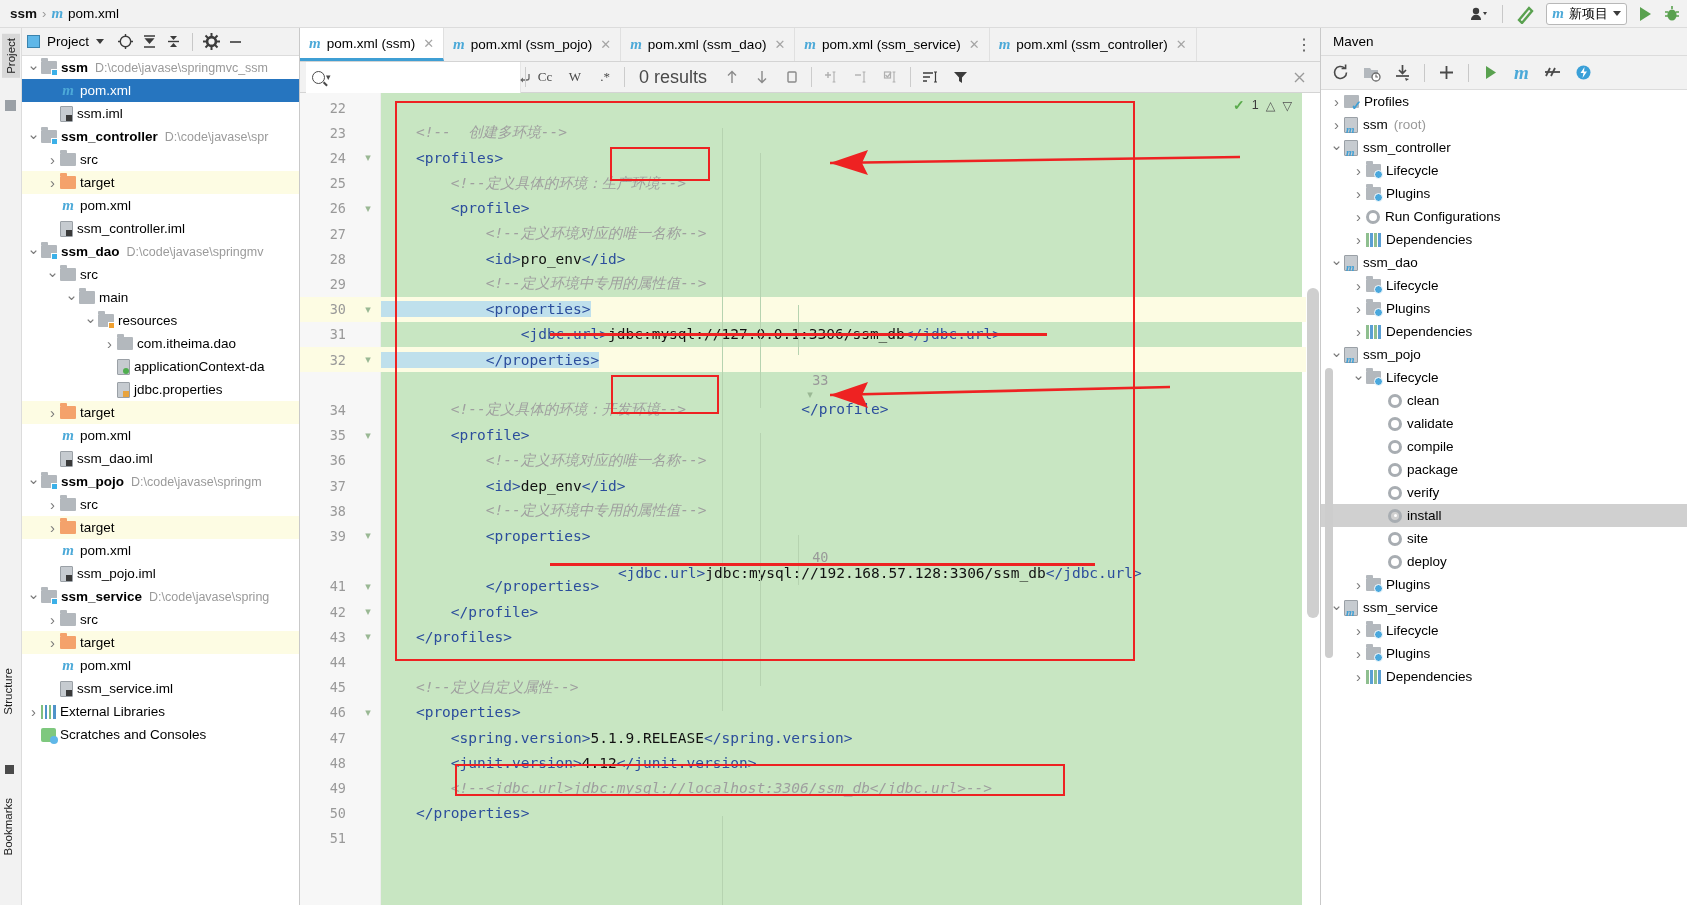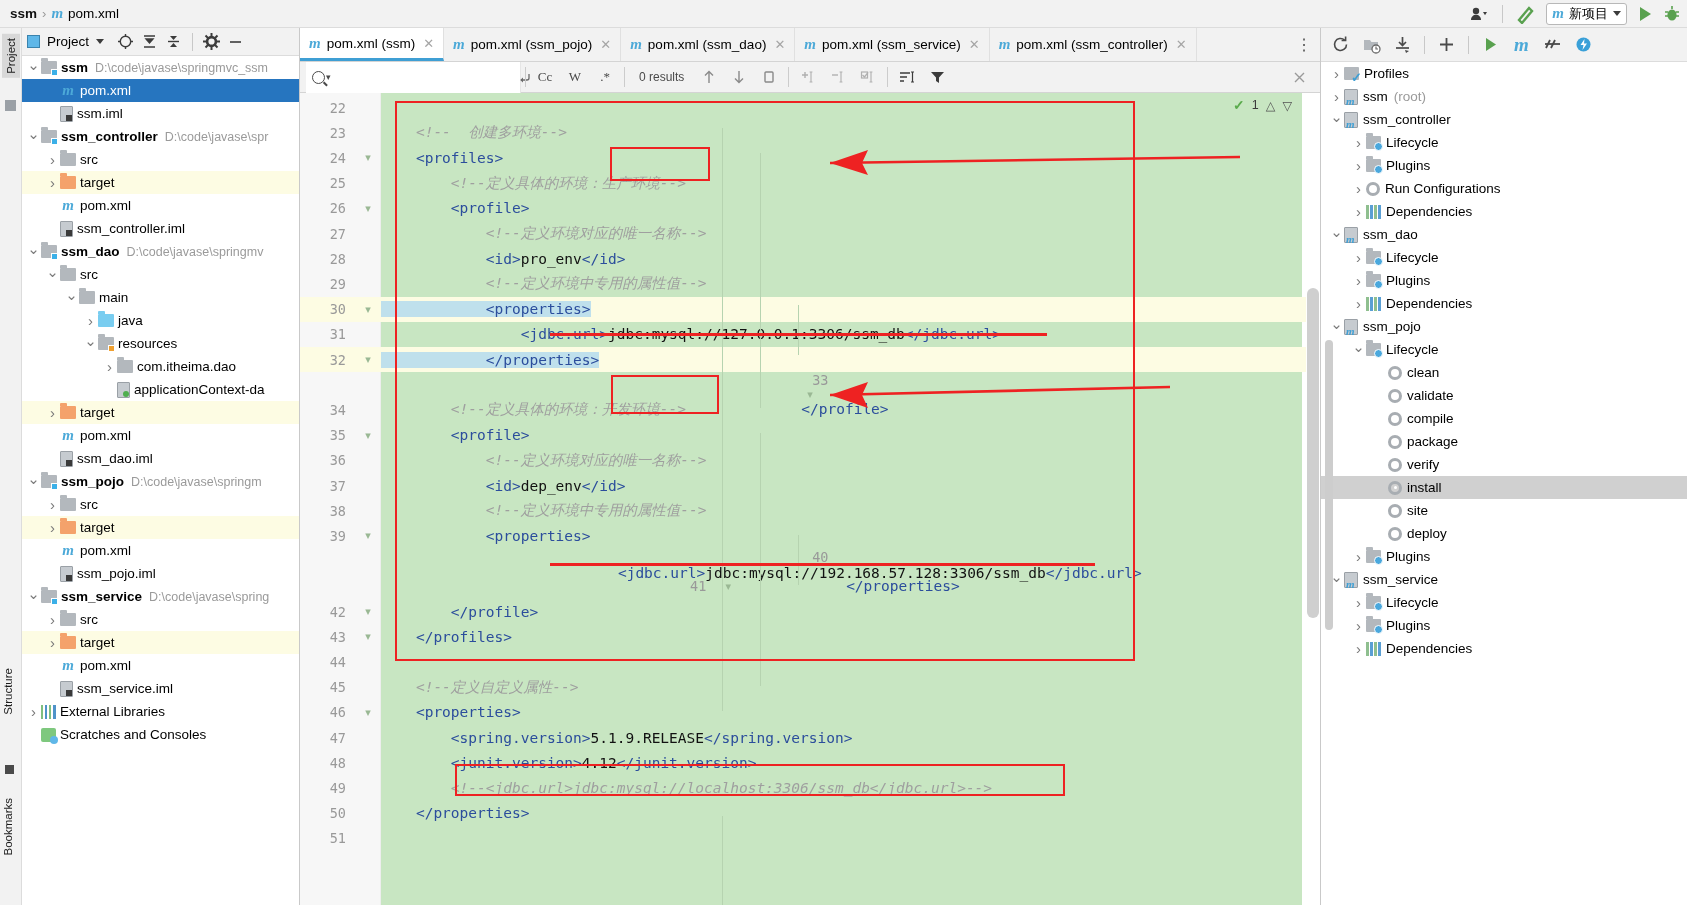--- a/index.html
+++ b/index.html
@@ -186,21 +186,21 @@
   .magn::after {
     content: ""; position: absolute; right: -4px; bottom: -2px;
     width: 5px; height: 1.6px; background: #4a4a4a;
     transform: rotate(45deg);
   }
   .find-ic {
     display: flex; align-items: center; justify-content: center;
     width: 30px; height: 26px; font-size: 13px; color: #4a4a4a;
   }
   .find-ic.tx { font-family: "Liberation Serif", serif; }
-  .results { font-size: 12px; color: #4a4a4a; padding: 0 10px; }
+  .results { font-size: 18px; color: #4a4a4a; padding: 0 10px; }
   .fsep { width: 1px; height: 20px; background: #ccc; margin: 0 4px; }
 
   
   .code-area {
     position: relative; height: 812px; background: #fff; overflow: hidden;
   }
   .gutter-bg {
     position: absolute; left: 0; top: 0; width: 81px; height: 812px;
     background: #f7f7f7; border-right: 1px solid #eeeeee;
   }
@@ -498,43 +498,43 @@
           <span class="tlabel">src</span>
         </div>
         <div class="trow">
           <span class="ind" style="width:38px"></span>
           <span class="arrow arr-d"></span>
           <span class="fold gray"></span>
           <span class="tlabel">main</span>
         </div>
         <div class="trow">
           <span class="ind" style="width:57px"></span>
-          <span class="arrow arr-r"></span>
-          <span class="fold cyan"></span>
-          <span class="tlabel">java</span>
-        </div>
-        <div class="trow">
-          <span class="ind" style="width:57px"></span>
           <span class="arrow arr-d"></span>
           <span class="fold gray">
             <span class="badge res"></span>
           </span>
           <span class="tlabel">resources</span>
         </div>
         <div class="trow">
           <span class="ind" style="width:76px"></span>
           <span class="arrow arr-r"></span>
           <span class="fold gray"></span>
           <span class="tlabel">com.itheima.dao</span>
         </div>
         <div class="trow">
           <span class="ind" style="width:76px"></span>
           <span class="arrow"></span>
           <span class="filedoc ctx"></span>
           <span class="tlabel">applicationContext-da</span>
+        </div>
+        <div class="trow">
+          <span class="ind" style="width:76px"></span>
+          <span class="arrow"></span>
+          <span class="filedoc props"></span>
+          <span class="tlabel">jdbc.properties</span>
         </div>
         <div class="trow hl">
           <span class="ind" style="width:19px"></span>
           <span class="arrow arr-r"></span>
           <span class="fold orange"></span>
           <span class="tlabel">target</span>
         </div>
         <div class="trow">
           <span class="ind" style="width:19px"></span>
           <span class="arrow"></span>
@@ -823,21 +823,21 @@
           <div class="line" style="top: 430.4px;">
             <span class="lnum">39</span>
             <span class="fmark">▾</span>
             <span class="ctext">            <span class="tag">&lt;</span><span class="tagname">properties</span><span class="tag">&gt;</span></span>
           </div>
           <div class="line" style="top: 455.6px; flex-direction: column;">
             <span class="lnum">40</span>
             <span class="fmark"></span>
             <span class="ctext">                <span class="tag">&lt;</span><span class="tagname">jdbc.url</span><span class="tag">&gt;</span><span class="txt">jdbc:mysql://192.168.57.128:3306/ssm_db</span><span class="tag">&lt;/</span><span class="tagname">jdbc.url</span><span class="tag">&gt;</span></span>
           </div>
-          <div class="line" style="top: 480.8px; justify-content: center;">
+          <div class="line" style="top: 480.8px;">
             <span class="lnum">41</span>
             <span class="fmark">▾</span>
             <span class="ctext">            <span class="tag">&lt;/</span><span class="tagname">properties</span><span class="tag">&gt;</span></span>
           </div>
           <div class="line" style="top: 506px;">
             <span class="lnum">42</span>
             <span class="fmark">▾</span>
             <span class="ctext">        <span class="tag">&lt;/</span><span class="tagname">profile</span><span class="tag">&gt;</span></span>
           </div>
           <div class="line" style="top: 531.2px;">
@@ -918,20 +918,23 @@
         <path d="M110 24 L148 11 L142 24 L148 37 Z" fill="#ee2222"></path>
       </svg>
 
       <div class="code-scrolltrack">
         <div class="vscroll" style="top:195px;height:330px"></div>
       </div>
     </div>
   </div>
 
   <div class="maven">
+    <div class="mv-header">
+      <span class="mv-title">Maven</span>
+    </div>
     <div class="mv-toolbar">
       <span class="mv-ic">
         <svg width="19" height="19" viewBox="0 0 19 19">
           <path d="M15.5 9.5a6 6 0 1 1-1.9-4.4" stroke="#4a4a4a" stroke-width="1.6" fill="none"></path>
           <path d="M14.6 1.5v4h-4" stroke="#4a4a4a" stroke-width="1.6" fill="none"></path>
         </svg>
       </span>
       <span class="mv-ic">
         <svg width="19" height="19" viewBox="0 0 19 19">
           <path d="M2 5h6l1.4 2H16v8H2z" fill="#b3b8bd"></path>

